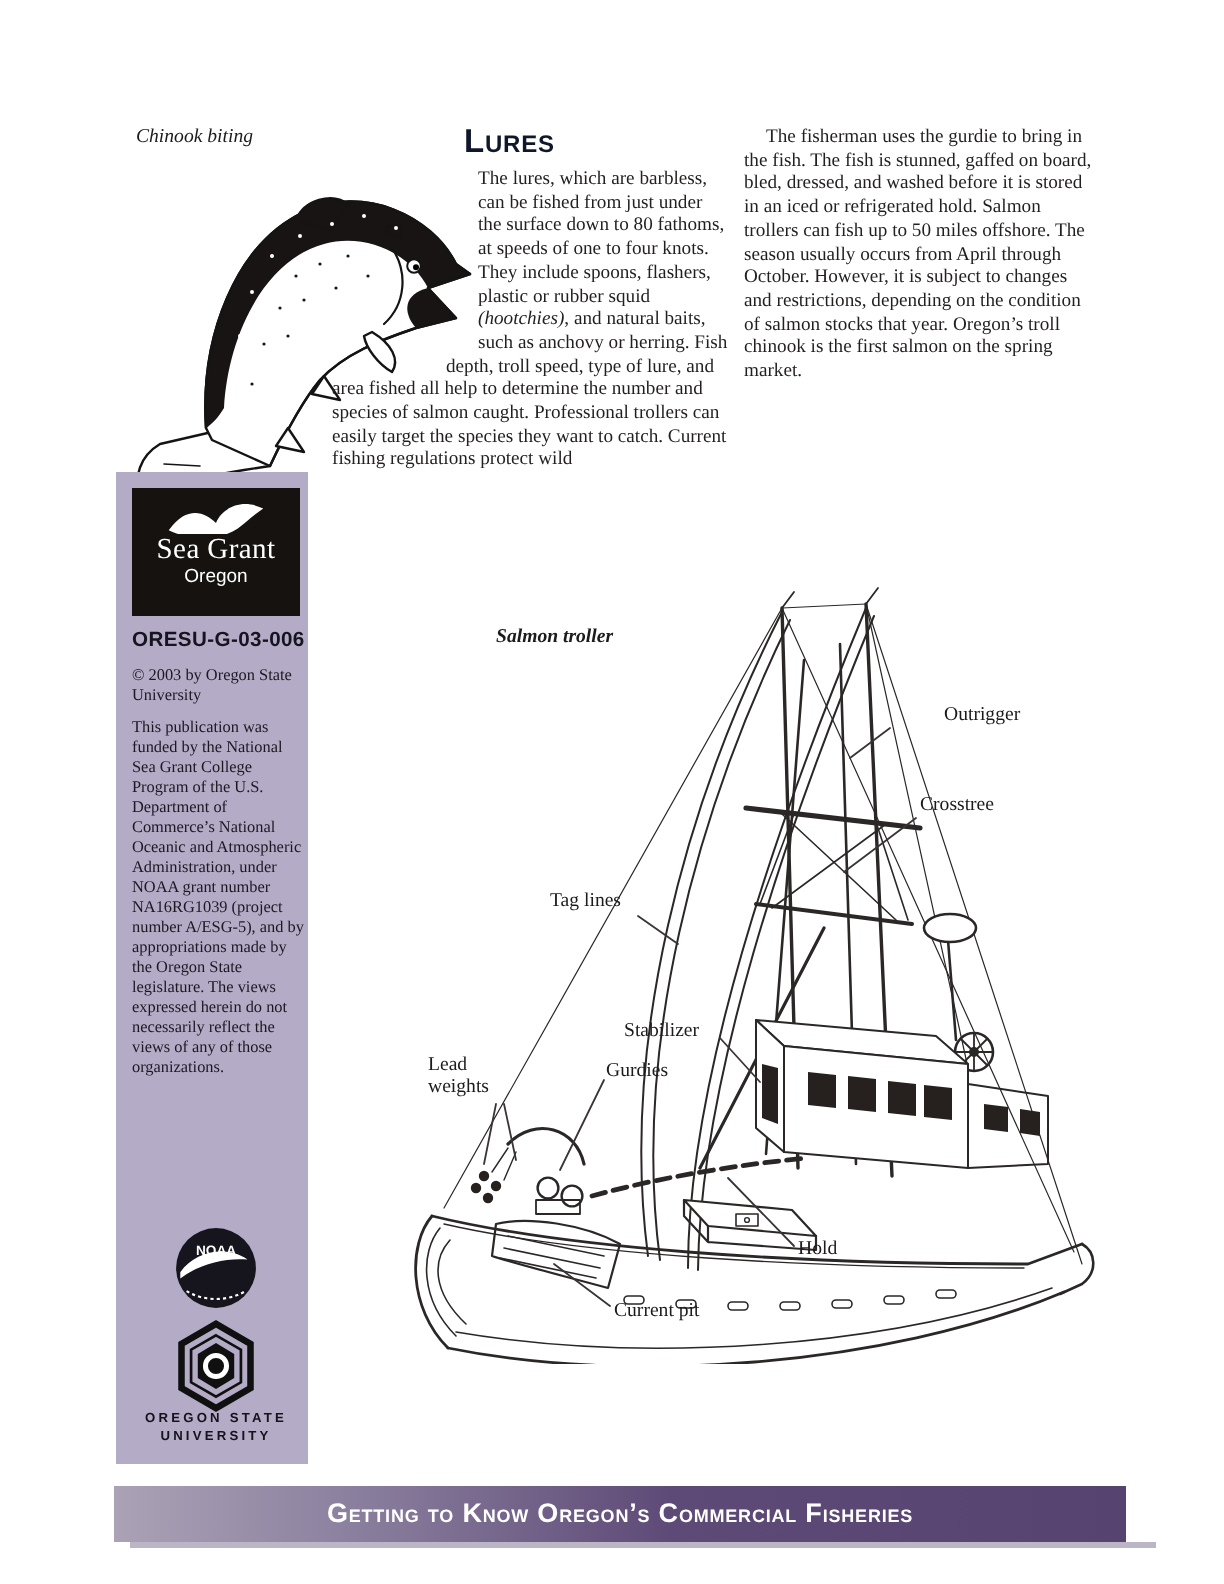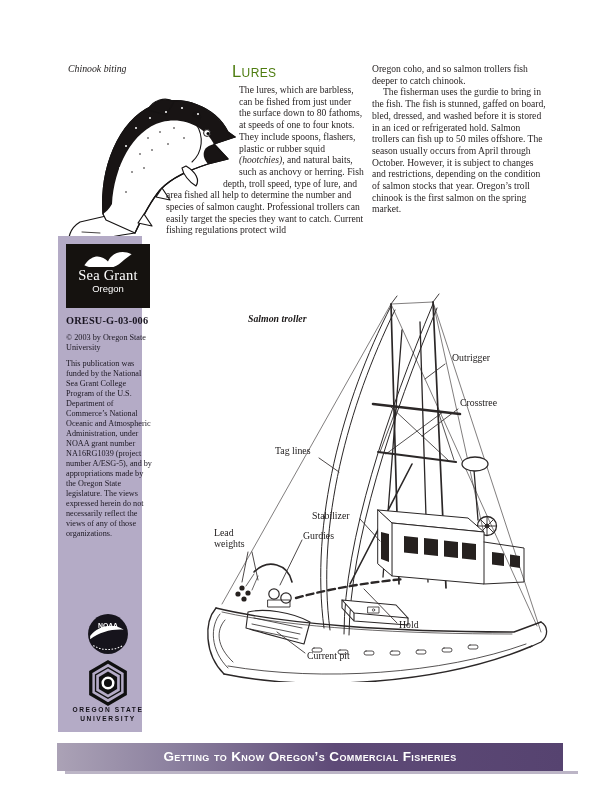--- a/index.html
+++ b/index.html
@@ -6,35 +6,35 @@
   .page {
     position:relative; width:612px; height:792px; background:#fff;
     font-family:"Liberation Serif", serif; color:#221d1d; overflow:hidden;margin-top:14px;
   }
   .abs { position:absolute; }
   .caption { font-style:italic; font-size:9.8px; line-height:11.5px; color:#1d1a1a; }
   .bodytext { font-size:9.6px; line-height:11.7px; color:#241f1f; }
   .lures-col { left:166px; top:48px; width:198px; }
   .lures-h {
     margin:0 0 3px 66px; font-family:"Liberation Sans", sans-serif;
-    font-weight:400; font-variant:small-caps; font-size:16.5px; letter-spacing:.4px;
-    color:#4d7c0f;
+    font-weight:700; font-variant:small-caps; font-size:16.5px; letter-spacing:.4px;
+    color:#0f172a;
   }
   .float-a { float:left; width:73px; height:83px; }
   .float-b { float:left; clear:left; width:57px; height:12px; }
   .right-col { left:372px; top:49px; width:177px; }
   .squid-float { float:right; width:56px; margin-left:4px; }
   .squid-float .caption { width:50px; margin-left:8px; }
   .indent { text-indent:11px; }
   
-  .sidebar { left:58px; top:222px; width:84px; height:496px; background:#b4abc6; }
+  .sidebar { left:58px; top:222px; width:96px; height:496px; background:#b4abc6; }
   .sg-box { position:absolute; left:8px; top:8px; width:84px; height:64px; background:#15120f; text-align:center; }
   .sg-t1 { color:#fff; font-family:"Liberation Serif", serif; font-size:14.5px; line-height:15px; margin-top:1px; letter-spacing:.2px;}
   .sg-t2 { color:#fff; font-family:"Liberation Sans", sans-serif; font-size:9.5px; line-height:11px; }
-  .oresu { position:absolute; left:8px; top:79px; width:88px; font-family:Liberation Serif, serif; font-weight:700; font-size:10.3px; color:#17131f; letter-spacing:.2px; }
+  .oresu { position:absolute; left:8px; top:79px; width:88px; font-family:Liberation Sans, sans-serif; font-weight:700; font-size:10.3px; color:#17131f; letter-spacing:.2px; }
   .side-par { position:absolute; left:8px; width:86px; font-size:8.2px; line-height:10px; color:#1c1822; }
   .credits { font-style:italic; }
   .credit-indent { padding-left:14px; }
   .logo-center { position:absolute; left:0; width:100px; text-align:center; }
   .osu-word { font-family:"Liberation Sans", sans-serif; font-weight:700; font-size:6.6px; letter-spacing:1.6px; color:#15121a; line-height:8.5px; }
   
   .dlabel { position:absolute; font-size:9.8px; line-height:10.8px; color:#1d1a1a; white-space:nowrap; }
   .dlabel.wrap { white-space:normal; width:40px; }
   
   .banner {
@@ -109,21 +109,20 @@
   <div class="abs lures-col">
     <h2 class="lures-h">Lures</h2>
     <p class="bodytext" style="margin:0;">
       <span class="float-a"></span>
       <span class="float-b"></span>
       <span>The lures, which are barbless, can be fished from just under the surface down to 80 fathoms, at speeds of one to four knots. They include spoons, flashers, plastic or rubber squid </span><i>(hootchies)</i><span>, and natural baits, such as anchovy or herring. Fish depth, troll speed, type of lure, and area fished all help to determine the number and species of salmon caught. Professional trollers can easily target the species they want to catch. Current fishing regulations protect wild</span>
     </p>
   </div>
 
   <div class="abs right-col">
-    <p class="bodytext" style="margin:0;">Oregon coho, and so salmon trollers fish deeper to catch chinook.</p>
     <p class="bodytext indent" style="margin:0;">The fisherman uses the gurdie to bring in the fish. The fish is stunned, gaffed on board, bled, dressed, and washed before it is stored in an iced or refrigerated hold. Salmon trollers can fish up to 50 miles offshore. The season usually occurs from April through October. However, it is subject to changes and restrictions, depending on the condition of salmon stocks that year. Oregon’s troll chinook is the first salmon on the spring market.</p>
   </div>
 
   <div class="abs sidebar">
     <div class="sg-box">
       <svg width="56" height="20" viewBox="0 0 56 22" style="margin:3px auto 0;">
         <path d="M2,20 C12,6 22,10 28,16 C31,8 42,2 54,8 C48,12 44,16 40,19 C30,26 12,25 2,20 Z" fill="#ffffff"></path>
       </svg>
       <div class="sg-t1">Sea Grant</div>
       <div class="sg-t2">Oregon</div>
@@ -254,21 +253,21 @@
         <path d="M127,176 L147,190"></path>
         <path d="M168,237 L188,259"></path>
         <path d="M110,258 L88,303"></path>
         <path d="M56,270 L50,300 M60,270 L66,298"></path>
         <path d="M205,341 L172,307"></path>
         <path d="M113,371 L85,350"></path>
       </g>
     </g>
   </svg>
 
-  <div class="dlabel" style="left:452px; top:339px;">Outrigger</div>
+  <div class="dlabel" style="left:472px; top:339px;">Outrigger</div>
   <div class="dlabel" style="left:460px; top:384px;">Crosstree</div>
   <div class="dlabel" style="left:275px; top:432px;">Tag lines</div>
   <div class="dlabel" style="left:312px; top:497px;">Stabilizer</div>
   <div class="dlabel" style="left:303px; top:517px;">Gurdies</div>
   <div class="dlabel wrap" style="left:214px; top:514px;">Lead weights</div>
   <div class="dlabel" style="left:399px; top:606px;">Hold</div>
   <div class="dlabel" style="left:307px; top:637px;">Current pit</div>
 
   <div class="abs banner">
     <span class="banner-text">Getting to Know Oregon’s Commercial Fisheries</span>

